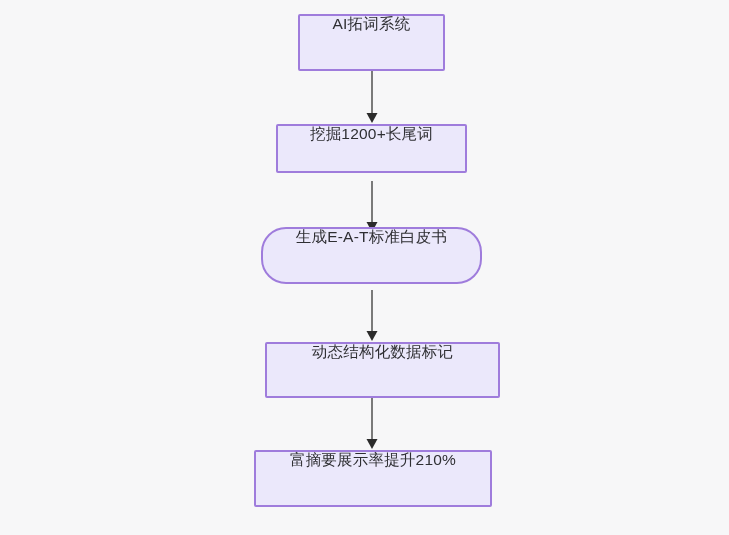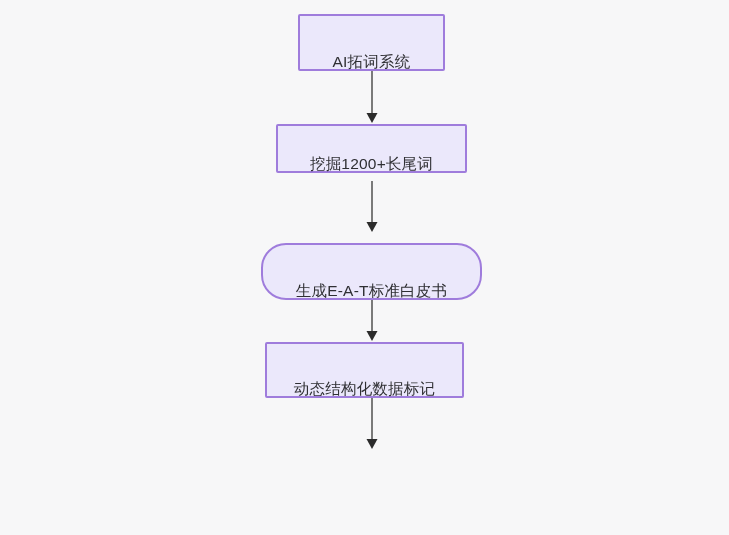--- a/index.html
+++ b/index.html
@@ -18,21 +18,21 @@
     width: 729px;
     height: 535px;
   }
   .node {
     position: absolute;
     box-sizing: border-box;
     background: #ebe8fb;
     border: 2px solid #9f7cdc;
     border-radius: 2px;
     display: flex;
-    align-items: flex-end;
+    align-items: flex-start;
     justify-content: center;
     color: #2f2f33;
     font-size: 15.5px;
     line-height: 1;
     letter-spacing: 0.2px;
     white-space: nowrap;
   }
   .node-label {
     display: block;
   }
@@ -80,22 +80,25 @@
   </div>
 
   <div class="node" style="left: 298px; top: 14px; width: 147px; height: 57px;">
     <span class="node-label">AI拓词系统</span>
   </div>
 
   <div class="node" style="left: 276px; top: 124px; width: 191px; height: 49px;">
     <span class="node-label">挖掘1200+长尾词</span>
   </div>
 
-  <div class="node" style="left: 261px; top: 243px; width: 221px; height: 57px; border-radius: 25px;">
+  <div class="node" style="left: 261px; top: 227px; width: 221px; height: 57px; border-radius: 25px;">
     <span class="node-label">生成E-A-T标准白皮书</span>
   </div>
 
-  <div class="node" style="left: 265px; top: 342px; width: 199px; height: 56px;">
+  <div class="node" style="left: 265px; top: 342px; width: 235px; height: 56px;">
     <span class="node-label">动态结构化数据标记</span>
   </div>
 
+  <div class="node" style="left: 254px; top: 450px; width: 238px; height: 57px;">
+    <span class="node-label">富摘要展示率提升210%</span>
+  </div>
 
 </div>
 
 </body></html>

